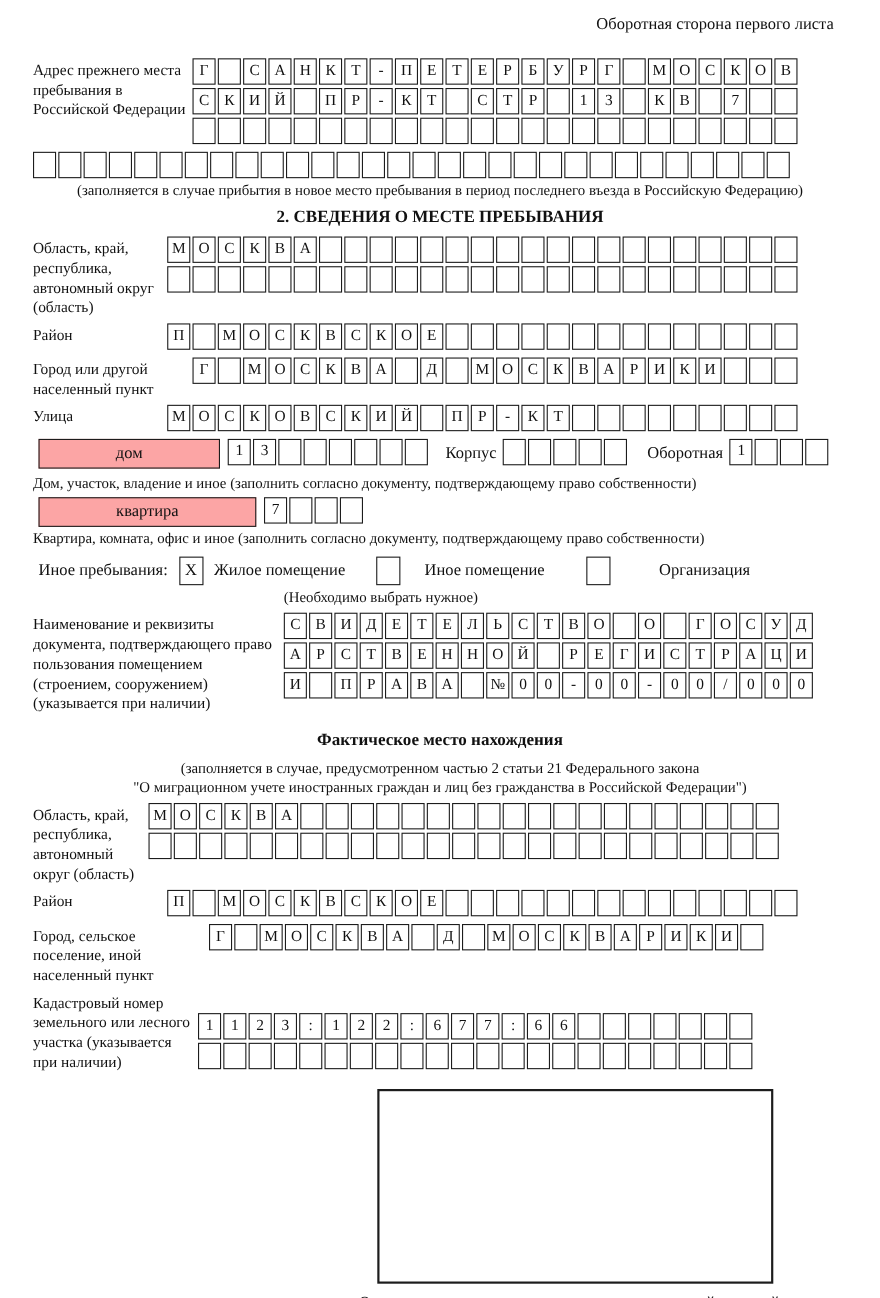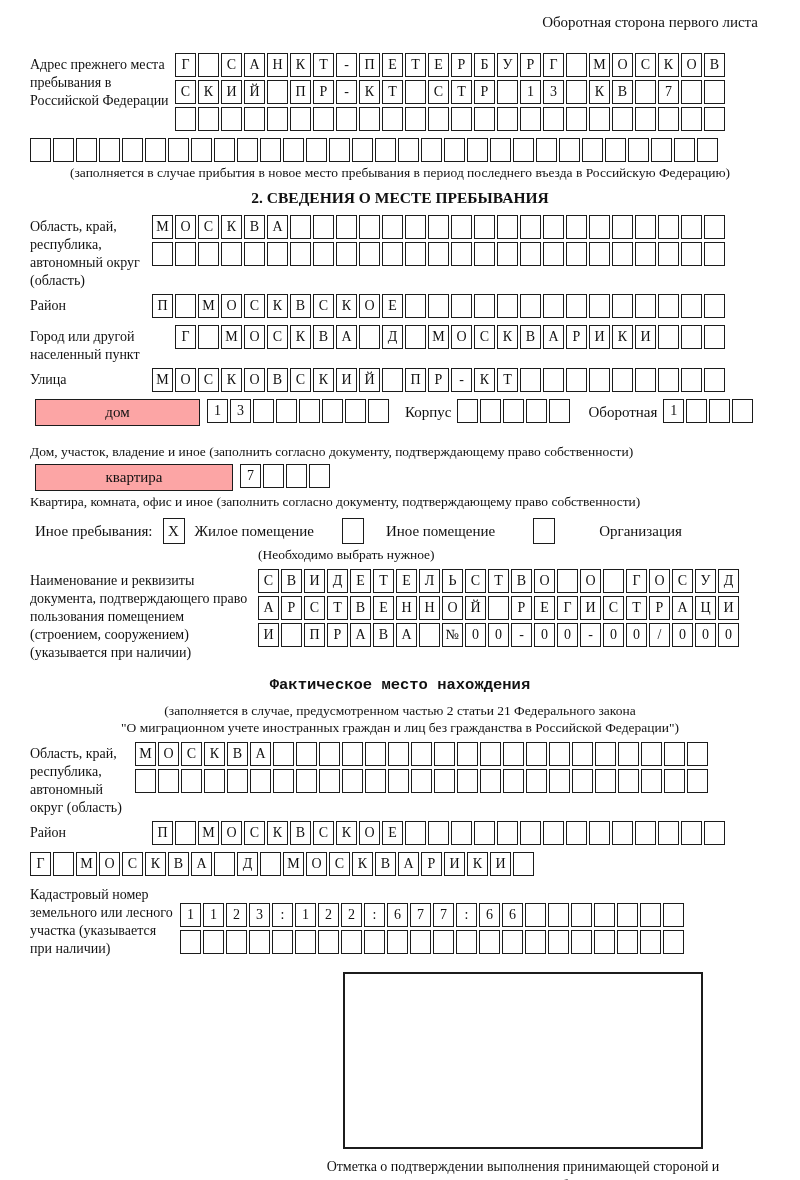--- a/index.html
+++ b/index.html
@@ -335,21 +335,21 @@
     <div class="cellrow">
         <span class="cell">1</span>
         <span class="cell">3</span>
         <span class="cell"></span>
         <span class="cell"></span>
         <span class="cell"></span>
         <span class="cell"></span>
         <span class="cell"></span>
         <span class="cell"></span>
       </div>
-    <div class="inline-label" style="margin:0 6px 16px 14px;">Корпус</div>
+    <div class="inline-label" style="margin:0 6px 4px 14px;">Корпус</div>
     <div class="cellrow">
         <span class="cell"></span>
         <span class="cell"></span>
         <span class="cell"></span>
         <span class="cell"></span>
         <span class="cell"></span>
       </div>
     <div class="inline-label" style="margin:0 6px 0 16px;">Оборотная</div>
     <div class="cellrow">
         <span class="cell">1</span>
@@ -450,21 +450,21 @@
           <span class="cell">0</span>
           <span class="cell">0</span>
           <span class="cell">/</span>
           <span class="cell">0</span>
           <span class="cell">0</span>
           <span class="cell">0</span>
         </div>
     </div>
   </div>
 
-  <div class="sec-title" style="margin-top:14px;font-family:Liberation Mono, monospace;">Фактическое место нахождения</div>
+  <div class="sec-title" style="margin-top:14px;">Фактическое место нахождения</div>
   <div class="note center">(заполняется в случае, предусмотренном частью 2 статьи 21 Федерального закона</div>
   <div class="note center mb6">"О миграционном учете иностранных граждан и лиц без гражданства в Российской Федерации")</div>
 
   <div class="field-row">
     <div class="flabel w105">Область, край, республика, автономный округ (область)</div>
     <div class="rows">
       <div class="cellrow">
           <span class="cell">М</span>
           <span class="cell">О</span>
           <span class="cell">С</span>
@@ -546,20 +546,21 @@
         <span class="cell"></span>
         <span class="cell"></span>
         <span class="cell"></span>
         <span class="cell"></span>
         <span class="cell"></span>
         <span class="cell"></span>
       </div>
   </div>
 
   <div class="field-row">
+    <div class="flabel w160">Город, сельское поселение, иной населенный пункт</div>
     <div class="cellrow">
         <span class="cell">Г</span>
         <span class="cell"></span>
         <span class="cell">М</span>
         <span class="cell">О</span>
         <span class="cell">С</span>
         <span class="cell">К</span>
         <span class="cell">В</span>
         <span class="cell">А</span>
         <span class="cell"></span>

